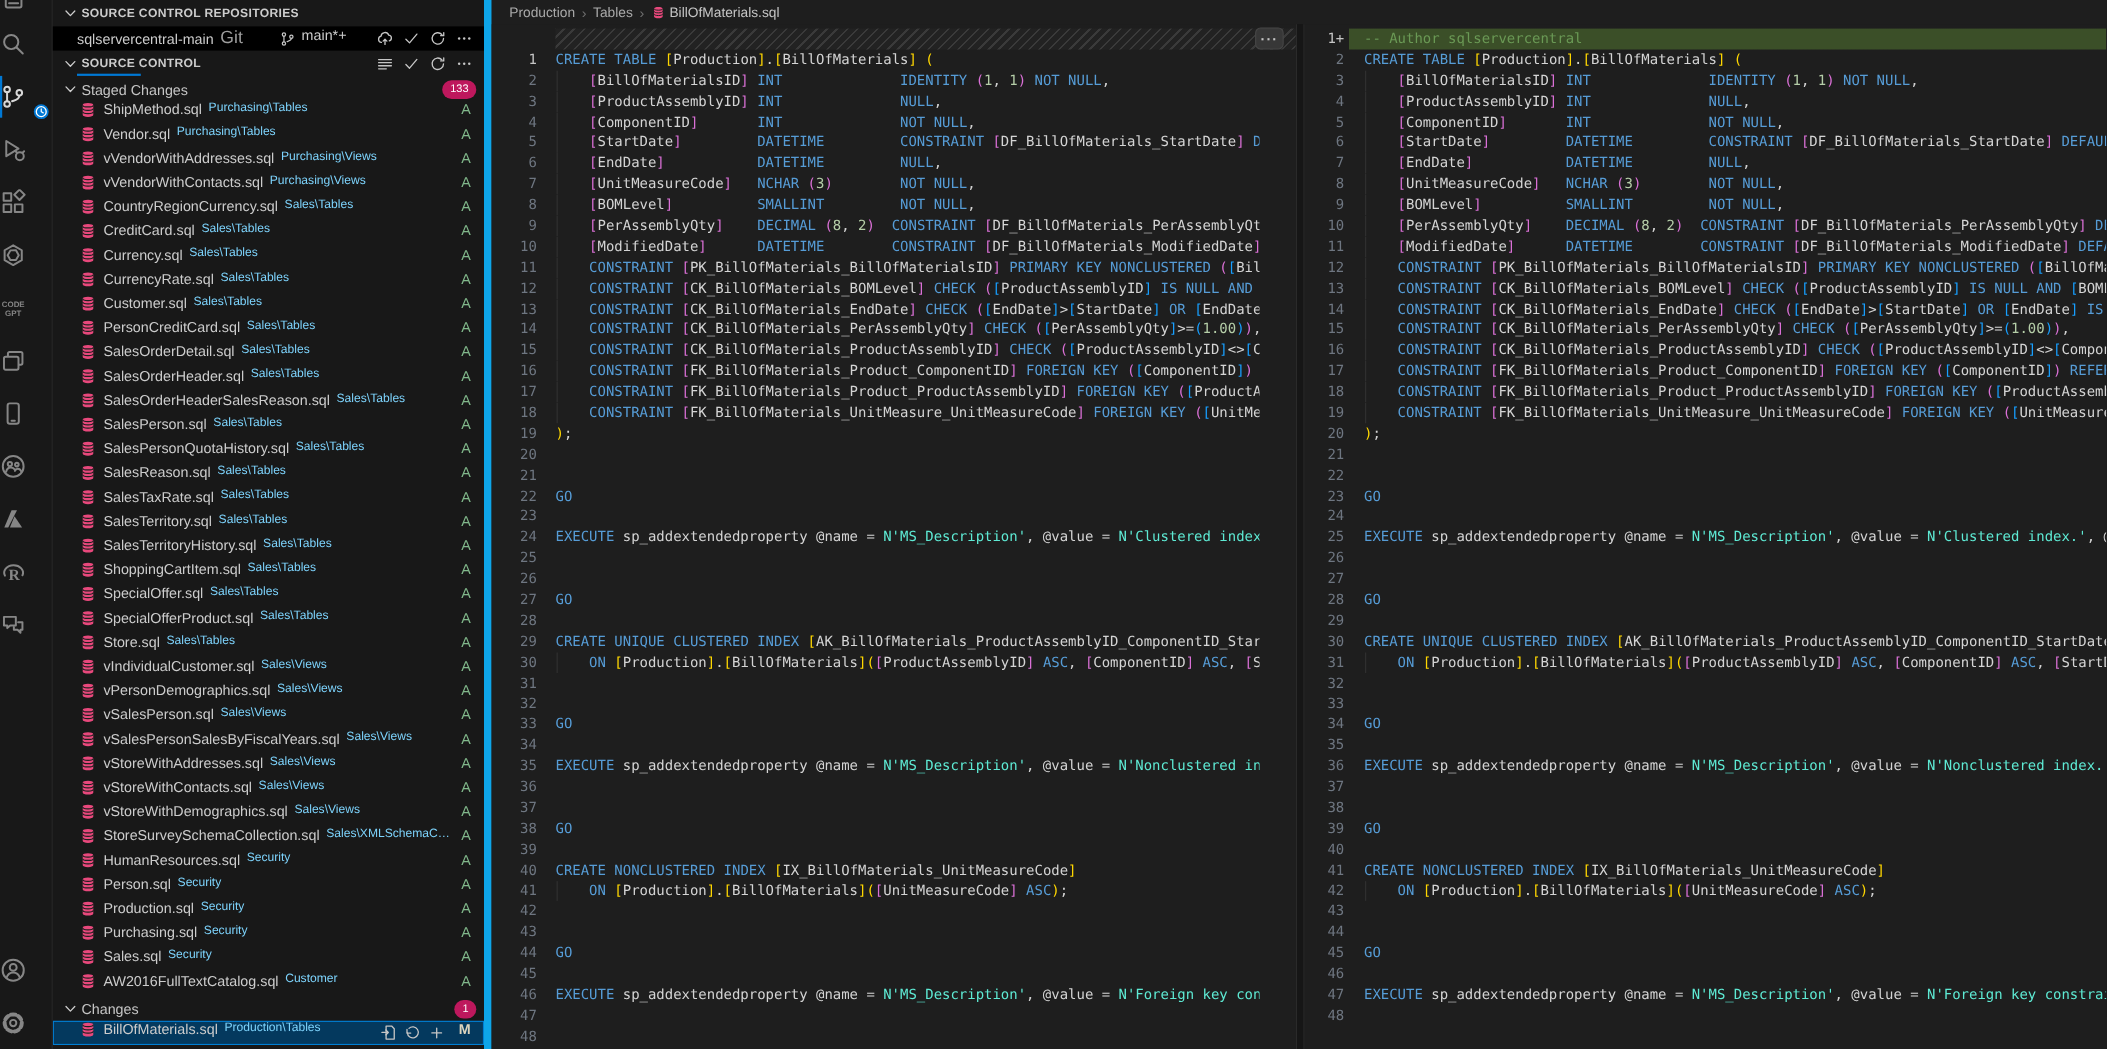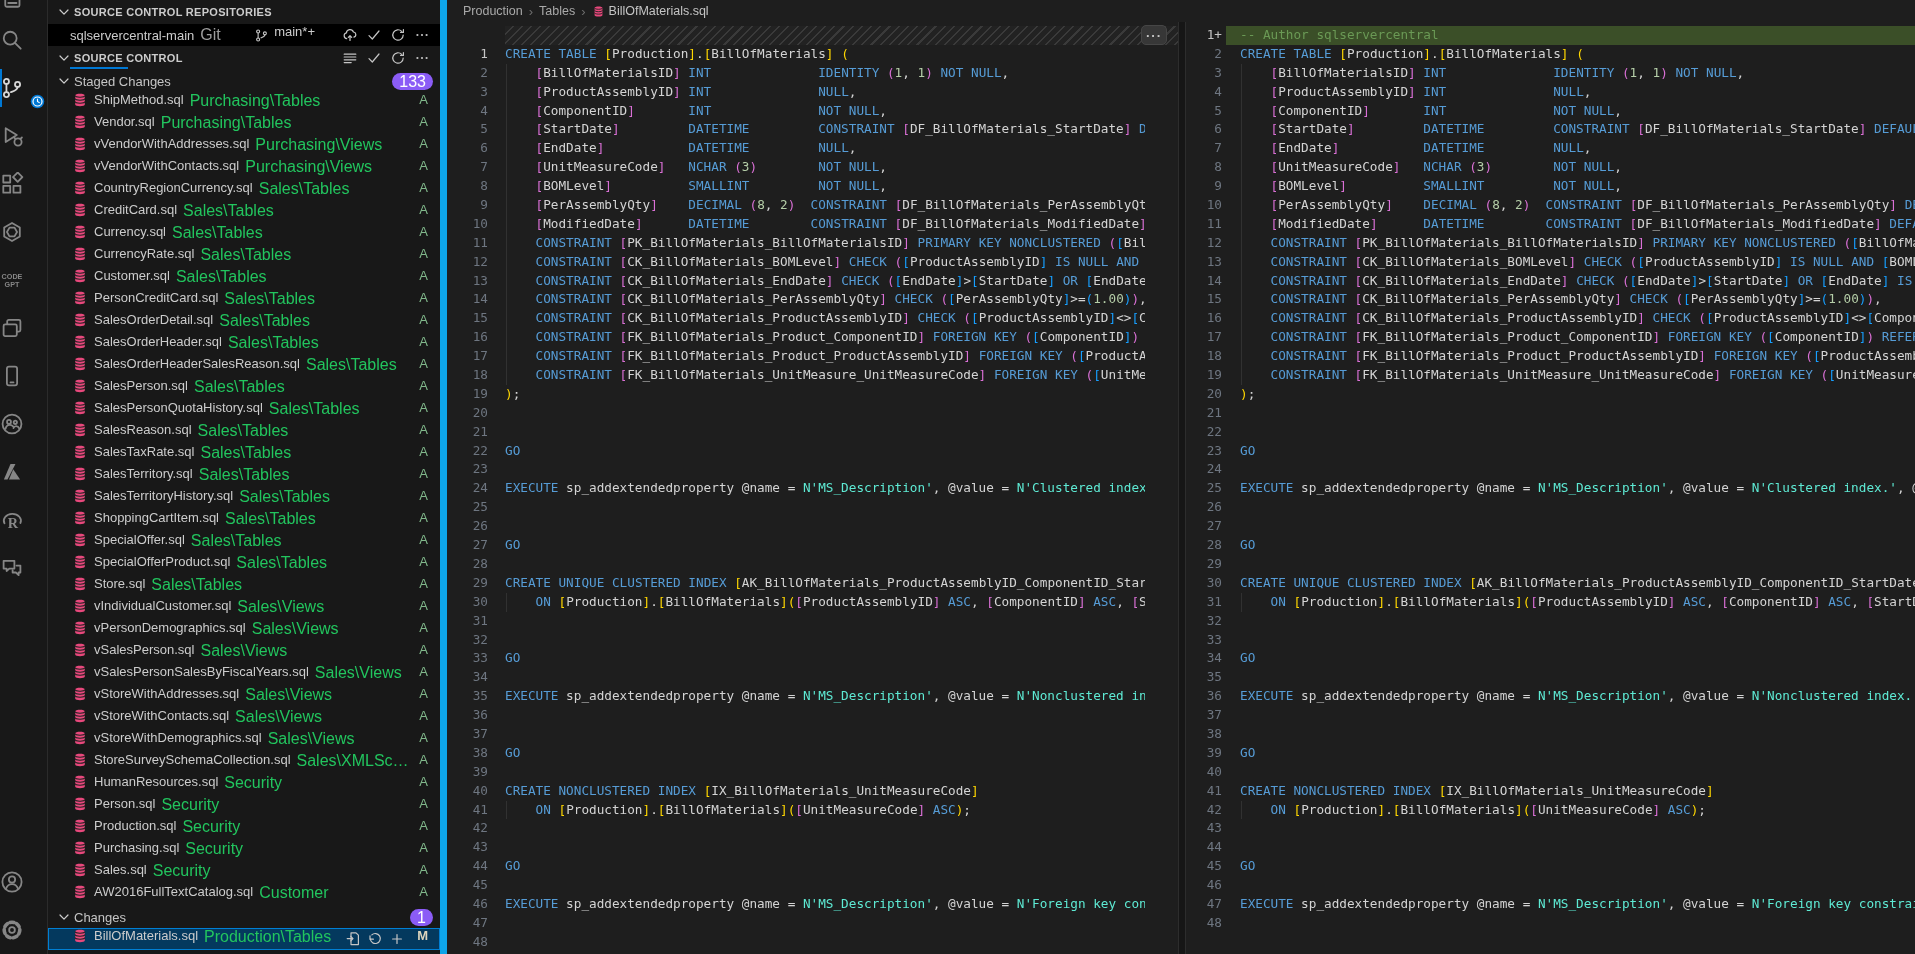--- a/index.html
+++ b/index.html
@@ -30,26 +30,26 @@
 .repo-name{color:#cccccc;white-space:nowrap}
 .repo-type{color:#9d9d9d;font-size:16px}
 .repo-right{margin-left:auto;display:flex;align-items:center;gap:2px}
 .branch-wrap{display:flex;align-items:flex-start;gap:2px;margin-right:22px;color:#cccccc}
 .branch-wrap svg{width:15px;height:15px}
 .tree{flex:1;overflow:hidden}
 .subheader{height:22px;display:flex;align-items:center;padding:0 7px 0 8px;flex:none}
 .subheader .chev{width:16px;height:16px;color:#cccccc}
 .subheader .chev svg{width:16px;height:16px}
 .subheader .label{margin-left:2px;font-weight:normal;color:#c5c5c5}
-.badge{margin-left:auto;background:#8b5cf6;color:#ffffff;font-size:16px;font-weight:normal;border-radius:11px;padding:2px 7px;line-height:13px}
+.badge{margin-left:auto;background:#be185d;color:#ffffff;font-size:10px;font-weight:normal;border-radius:11px;padding:2px 7px;line-height:13px}
 .file-row{height:22px;display:flex;padding:0 12px 0 24px;gap:6px}
 .file-row .dbic{width:16px;height:16px;flex:none}
 .file-row .dbic svg{width:16px;height:16px}
 .fname{color:#cccccc;white-space:nowrap;flex:none}
-.fpath{color:#22c55e;font-size:16px;white-space:nowrap;overflow:hidden;text-overflow:ellipsis;flex:1;min-width:0}
+.fpath{color:#7dd3fc;font-size:11px;white-space:nowrap;overflow:hidden;text-overflow:ellipsis;flex:1;min-width:0}
 .fstatus{color:#81b88b;margin-left:4px;flex:none;font-size:13px}
 .fstatus.modified{color:#ded5bd;font-weight:bold}
 .file-row.selected{background:#04395e;outline:1px solid #007fd4;outline-offset:-1px}
 .factions{display:flex;align-items:center;gap:2px;color:#c5c5c5;flex:none}
 .factions .hicon{width:20px}
 
 .editor{flex:1;position:relative;background:#1e1e1e;min-width:0}
 .breadcrumb{height:22px;display:flex;align-items:center;padding-left:16px;font-size:12.5px;color:#a9a9a9;gap:6px}
 .bc-sep{color:#6e6e6e;font-size:13px}
 .bc-last{color:#c5c5c5;display:flex;align-items:center;gap:4px}

